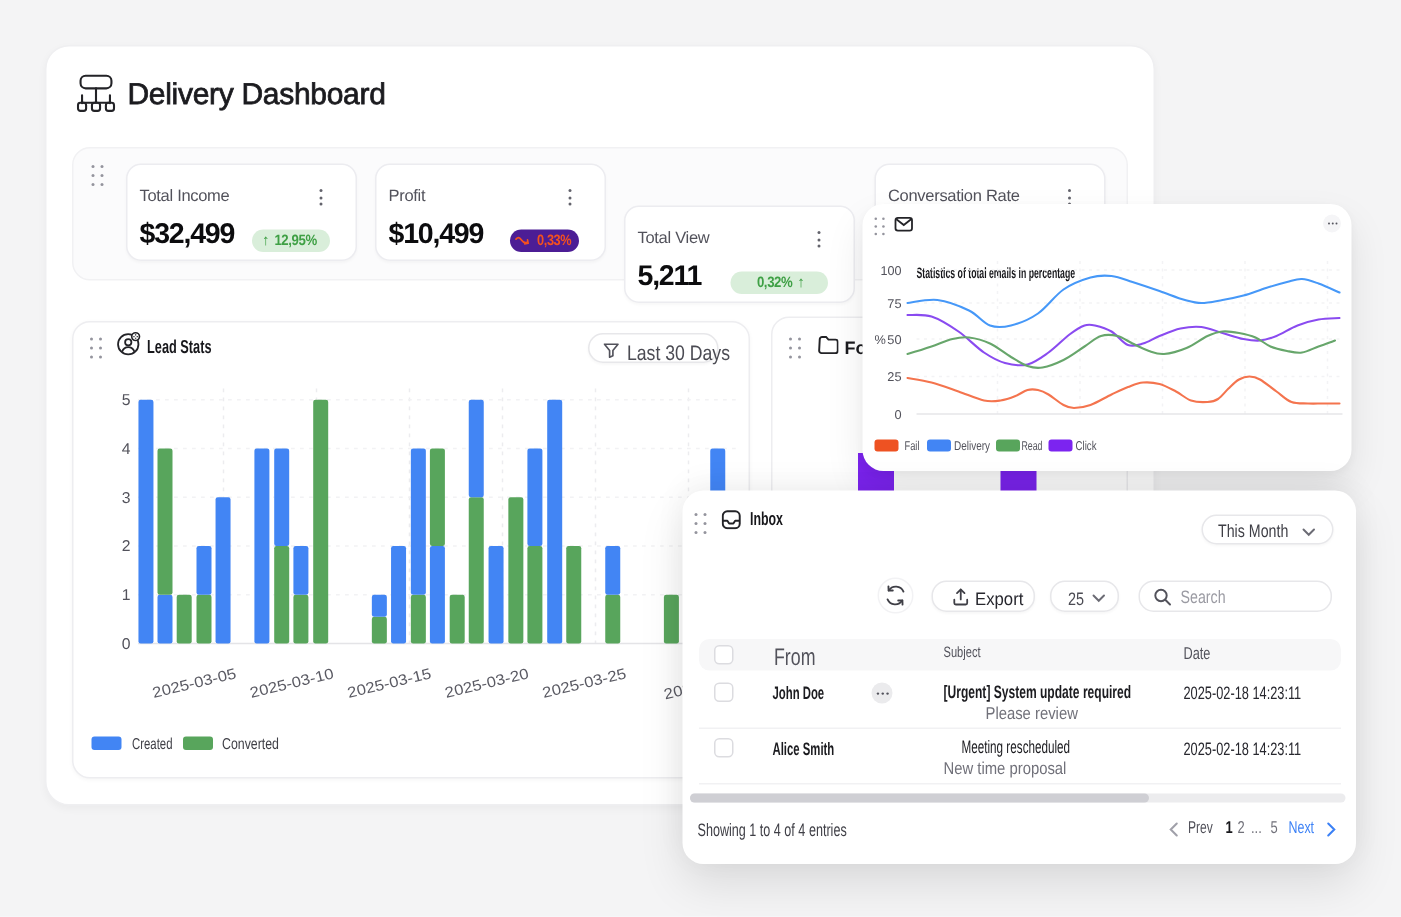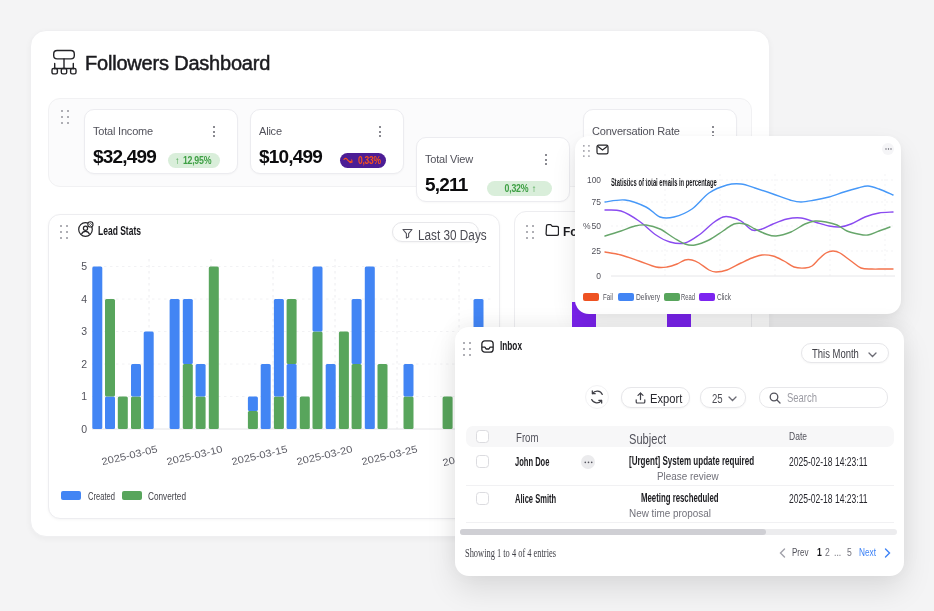--- a/index.html
+++ b/index.html
@@ -31,21 +31,21 @@
 
 <svg class="abs" style="left:51px; top:47px;" width="28" height="30" viewBox="0 0 28 30">
   <g fill="none" stroke="#232327" stroke-width="1.4">
     <rect x="2.7" y="3.5" width="20.6" height="8.4" rx="3.4"></rect>
     <path d="M13 11.9 V 21.5 M3.7 21.5 H 22.3 M3.7 16.5 V 21.8 M22.3 16.5 V 21.8" stroke-linecap="round"></path>
     <rect x="1" y="21.5" width="5.4" height="5.4" rx="1.6"></rect>
     <rect x="10.3" y="21.5" width="5.4" height="5.4" rx="1.6"></rect>
     <rect x="19.6" y="21.5" width="5.4" height="5.4" rx="1.6"></rect>
   </g>
 </svg>
-<div class="abs" style="left:85px; top:52px; font-size:20px; font-weight:400; -webkit-text-stroke:0.5px #1b1b1f; color:#1b1b1f; letter-spacing:-0.2px;">Followers Dashboard</div>
+<div class="abs" style="left:85px; top:52px; font-size:20px; font-weight:400; -webkit-text-stroke:0.5px #1b1b1f; color:#1b1b1f; letter-spacing:-0.2px;">Delivery Dashboard</div>
 
 <div class="abs" style="left:48px; top:98px; width:704px; height:89px; background:#fbfbfc; border:1px solid #f1f1f3; border-radius:12px;"></div>
 <div class="dots6" style="left:61px; top:110px;">
     <i></i>
     <i></i>
     <i></i>
     <i></i>
     <i></i>
     <i></i>
   </div>
@@ -54,21 +54,21 @@
   <div class="lbl">Total Income</div>
   <div class="kebab" style="right:21px; top:16px;">
       <i></i>
       <i></i>
       <i></i>
     </div>
   <div class="val">$32,499</div>
   <div class="badge up" style="width:52px; padding:0; justify-content:center;">↑ <span class="cxc" style="transform:scaleX(0.88);">12,95%</span></div>
 </div>
 <div class="statcard" style="left:250px; top:109px;">
-  <div class="lbl">Alice</div>
+  <div class="lbl">Profit</div>
   <div class="kebab" style="right:21px; top:16px;">
       <i></i>
       <i></i>
       <i></i>
     </div>
   <div class="val">$10,499</div>
   <div class="badge down" style="width:46px; padding:0; justify-content:center; gap:3px;">
       <svg width="10" height="8" viewBox="0 0 10 8">
         <path d="M1 2.4 C2.3 1 3.2 1 4.5 2.9 C5.8 4.8 6.7 5.1 8.3 4.5" fill="none" stroke="#f4511e" stroke-width="1.2" stroke-linecap="round"></path>
         <path d="M8.7 2.9 L9.1 5.2 L6.8 5.6" fill="none" stroke="#f4511e" stroke-width="1.1" stroke-linecap="round" stroke-linejoin="round"></path>
@@ -316,50 +316,50 @@
 </div>
 <div class="abs" style="left:759px; top:387px; width:129px; height:21px; border:1px solid #e7e7ea; border-radius:10px; background:#fff;"></div>
 <svg class="abs" style="left:769px; top:392px;" width="12" height="12" viewBox="0 0 12 12">
     <circle cx="5" cy="5" r="3.8" fill="none" stroke="#52525b" stroke-width="1.3"></circle>
     <path d="M8 8 L11 11" stroke="#52525b" stroke-width="1.3" stroke-linecap="round"></path>
   </svg>
 <div class="abs" style="left:787px; top:391px; font-size:12px; color:#9b9ba3;"><span class="cx" style="transform:scaleX(0.79);">Search</span></div>
 
 <div class="abs" style="left:466px; top:426px; width:428px; height:21px; background:#f7f7f8; border-radius:7px;"></div>
 <div class="abs" style="left:476px; top:430px; width:13px; height:13px; border:1px solid #dcdce0; border-radius:3.5px; background:#fff;"></div>
-<div class="abs" style="left:516px; top:430px; font-size:13px; color:#52525b;"><span class="cx" style="transform:scaleX(0.74);">From</span></div>
-<div class="abs" style="left:629px; top:430px; font-size:15px; color:#52525b;text-align:center;"><span class="cx" style="transform:scaleX(0.74);">Subject</span></div>
+<div class="abs" style="left:516px; top:430px; font-size:16px; color:#52525b;"><span class="cx" style="transform:scaleX(0.74);">From</span></div>
+<div class="abs" style="left:629px; top:430px; font-size:10px; color:#52525b;text-align:center;"><span class="cx" style="transform:scaleX(0.74);">Subject</span></div>
 <div class="abs" style="left:789px; top:430px; font-size:11.5px; color:#52525b;"><span class="cx" style="transform:scaleX(0.74);">Date</span></div>
 
 <div class="abs" style="left:476px; top:455px; width:13px; height:13px; border:1px solid #dcdce0; border-radius:3.5px; background:#fff;"></div>
 <div class="abs" style="left:515px; top:455px; font-size:12px; font-weight:700; color:#1b1b1f;"><span class="cx" style="transform:scaleX(0.63);">John Doe</span></div>
 <div class="abs" style="left:581px; top:455px; width:14px; height:14px; border-radius:50%; background:#ebebed;"></div>
 <svg class="abs" style="left:583.5px; top:461px;" width="9" height="3" viewBox="0 0 9 3">
     <g fill="#52525b">
       <circle cx="1.3" cy="1.4" r="0.8"></circle>
       <circle cx="4.5" cy="1.4" r="0.8"></circle>
       <circle cx="7.7" cy="1.4" r="0.8"></circle>
     </g>
   </svg>
 <div class="abs" style="left:629px; top:454px; font-size:12px; font-weight:700; color:#1b1b1f;"><span class="cx" style="transform:scaleX(0.67);">[Urgent] System update required</span></div>
 <div class="abs" style="left:629px; top:470px; font-size:11.5px; color:#71717a;margin-left:28px;"><span class="cx" style="transform:scaleX(0.86);">Please review</span></div>
 <div class="abs" style="left:789px; top:455px; font-size:12px; color:#27272e;"><span class="cx" style="transform:scaleX(0.71);">2025-02-18 14:23:11</span></div>
 <div class="abs" style="left:466px; top:485px; width:428px; height:1px; background:#f1f1f3;"></div>
 
 <div class="abs" style="left:476px; top:492px; width:13px; height:13px; border:1px solid #dcdce0; border-radius:3.5px; background:#fff;"></div>
 <div class="abs" style="left:515px; top:492px; font-size:12px; font-weight:700; color:#1b1b1f;"><span class="cx" style="transform:scaleX(0.63);">Alice Smith</span></div>
-<div class="abs" style="left:629px; top:491px; font-size:12px; font-weight:700; color:#1b1b1f;padding-left:12px;"><span class="cx" style="transform:scaleX(0.65);">Meeting rescheduled</span></div>
+<div class="abs" style="left:629px; top:491px; font-size:12px; font-weight:400; color:#1b1b1f;padding-left:12px;"><span class="cx" style="transform:scaleX(0.65);">Meeting rescheduled</span></div>
 <div class="abs" style="left:629px; top:507px; font-size:11.5px; color:#71717a;"><span class="cx" style="transform:scaleX(0.86);">New time proposal</span></div>
 <div class="abs" style="left:789px; top:492px; font-size:12px; color:#27272e;"><span class="cx" style="transform:scaleX(0.71);">2025-02-18 14:23:11</span></div>
 <div class="abs" style="left:466px; top:522px; width:428px; height:1px; background:#f1f1f3;"></div>
 
 <div class="abs" style="left:460px; top:529px; width:437px; height:6px; background:#ececee; border-radius:3px;"></div>
 <div class="abs" style="left:460px; top:529px; width:306px; height:6px; background:#cfcfd4; border-radius:3px;"></div>
 
-<div class="abs" style="left:465px; top:546px; font-size:12px; color:#3f3f46;font-family:Liberation Serif, serif;"><span class="cx" style="transform:scaleX(0.70);">Showing 1 to 4 of 4 entries</span></div>
+<div class="abs" style="left:465px; top:546px; font-size:12px; color:#3f3f46;"><span class="cx" style="transform:scaleX(0.70);">Showing 1 to 4 of 4 entries</span></div>
 <svg class="abs" style="left:779px; top:548px;" width="7" height="10" viewBox="0 0 7 10">
     <path d="M5.5 1 L1.5 5 L5.5 9" fill="none" stroke="#a1a1aa" stroke-width="1.4" stroke-linecap="round"></path>
   </svg>
 <div class="abs" style="left:792px; top:546px; font-size:11.5px; color:#52525b;"><span class="cx" style="transform:scaleX(0.70);">Prev</span></div>
 <div class="abs" style="left:817px; top:546px; font-size:11.5px; font-weight:700; color:#17171b;"><span class="cx" style="transform:scaleX(0.75);">1</span></div>
 <div class="abs" style="left:825px; top:546px; font-size:11.5px; color:#71717a;"><span class="cx" style="transform:scaleX(0.75);">2</span></div>
 <div class="abs" style="left:834px; top:546px; font-size:11.5px; color:#71717a;"><span class="cx" style="transform:scaleX(0.75);">...</span></div>
 <div class="abs" style="left:847px; top:546px; font-size:11.5px; color:#71717a;"><span class="cx" style="transform:scaleX(0.75);">5</span></div>
 <div class="abs" style="left:859px; top:546px; font-size:11.5px; color:#3d82f6;"><span class="cx" style="transform:scaleX(0.72);">Next</span></div>
 <svg class="abs" style="left:884px; top:548px;" width="7" height="10" viewBox="0 0 7 10">

